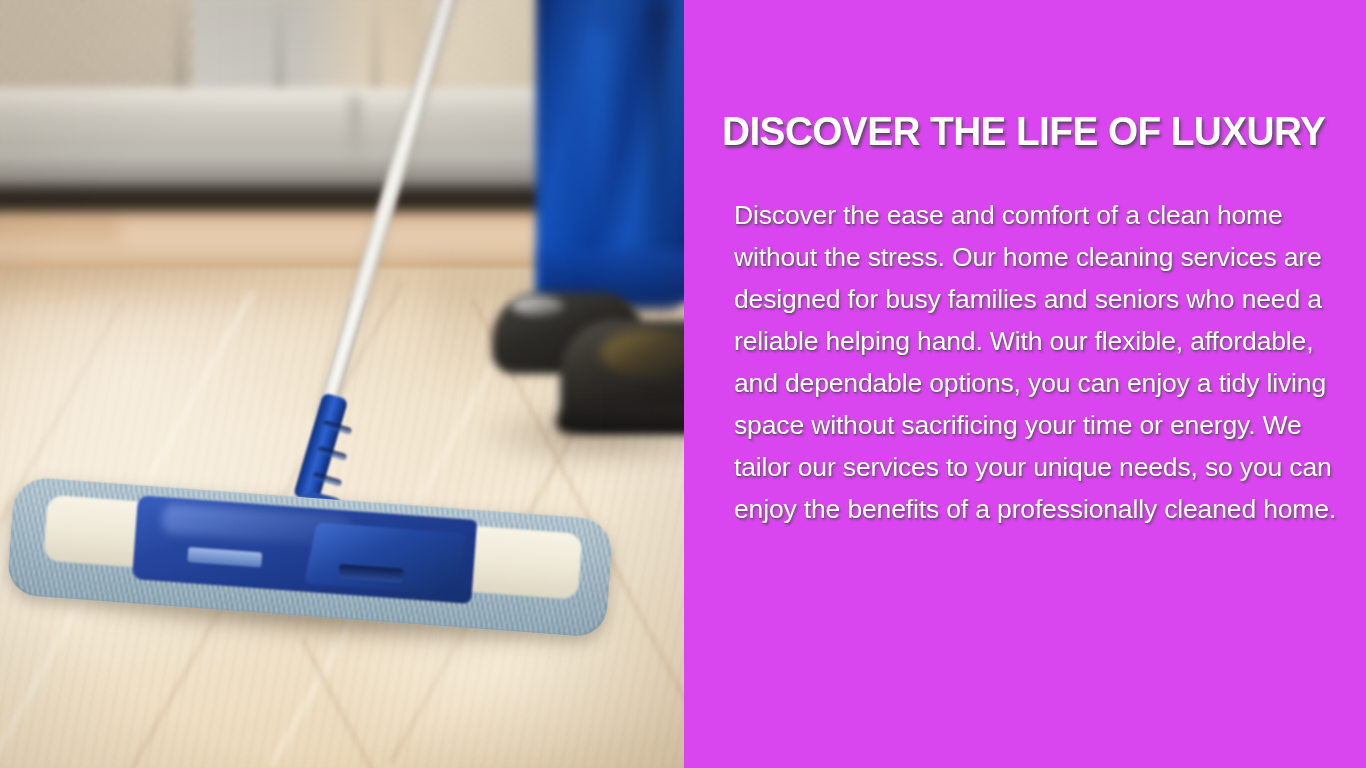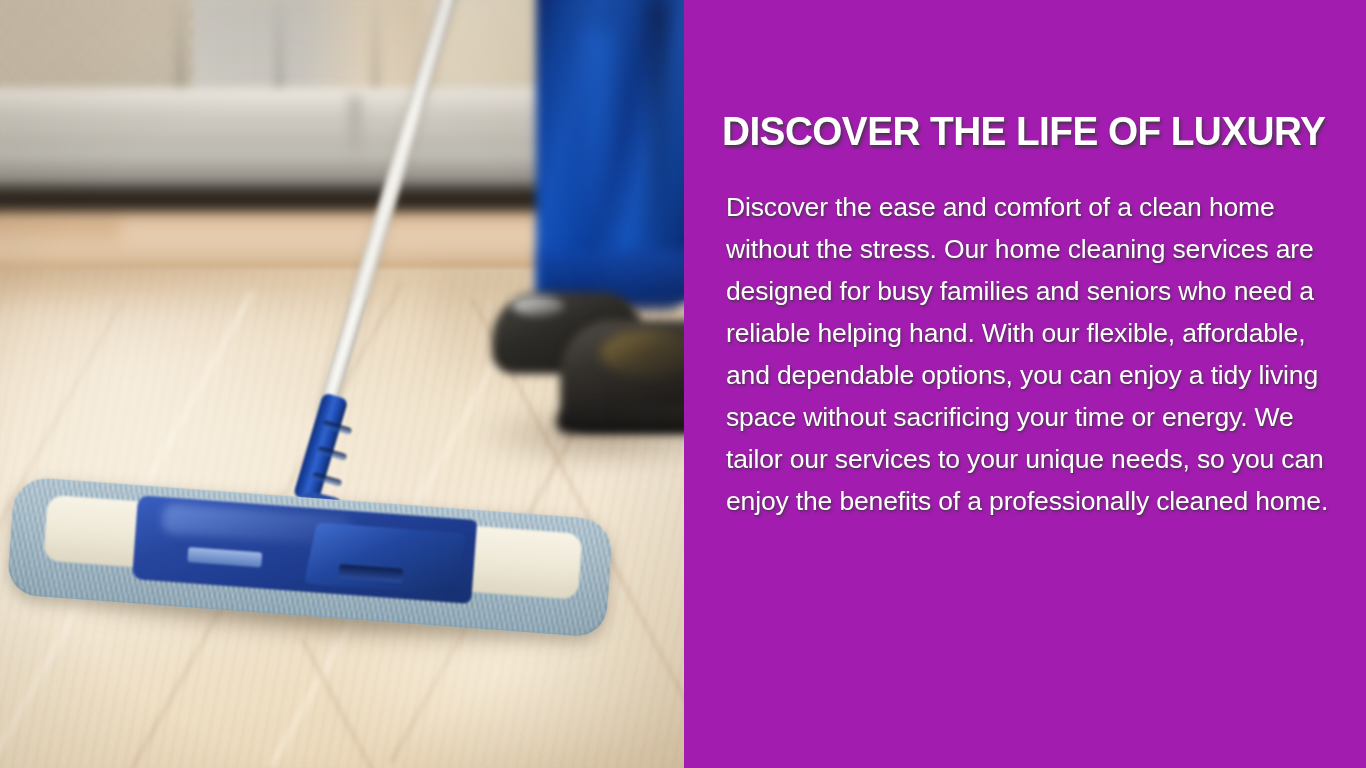--- a/index.html
+++ b/index.html
@@ -461,21 +461,21 @@
     background: radial-gradient(ellipse at 45% 55%, rgba(0,0,0,0) 55%, rgba(60,46,30,.16) 100%);
     pointer-events: none;
   }
 
   
   .green-panel {
     position: absolute;
     left: 684px; top: 0;
     width: 682px;
     height: 768px;
-    background: #a21caf;
+    background: #d946ef;
     box-sizing: border-box;
     padding: 0 40px 0 38px;
   }
   .headline {
     position: absolute;
     left: 38px;
     top: 110px;
     margin: 0;
     width: 614px;
     color: #ffffff;
@@ -488,21 +488,21 @@
     transform-origin: left center;
     white-space: nowrap;
     text-shadow:
       2px 3px 3px rgba(25,70,25,.55),
       0 1px 1px rgba(20,60,20,.35);
   }
   .body-copy {
     position: absolute;
     left: 38px;
     top: 182px;
-    margin: 4px;
+    margin: 12px;
     width: 614px;
     color: #ffffff;
     font-family: "Liberation Sans", sans-serif;
     font-weight: 400;
     font-size: 26.5px;
     line-height: 42px;
     letter-spacing: -0.15px;
     text-shadow:
       1.5px 2px 2.5px rgba(25,70,25,.48),
       0 1px 1px rgba(20,60,20,.3);

